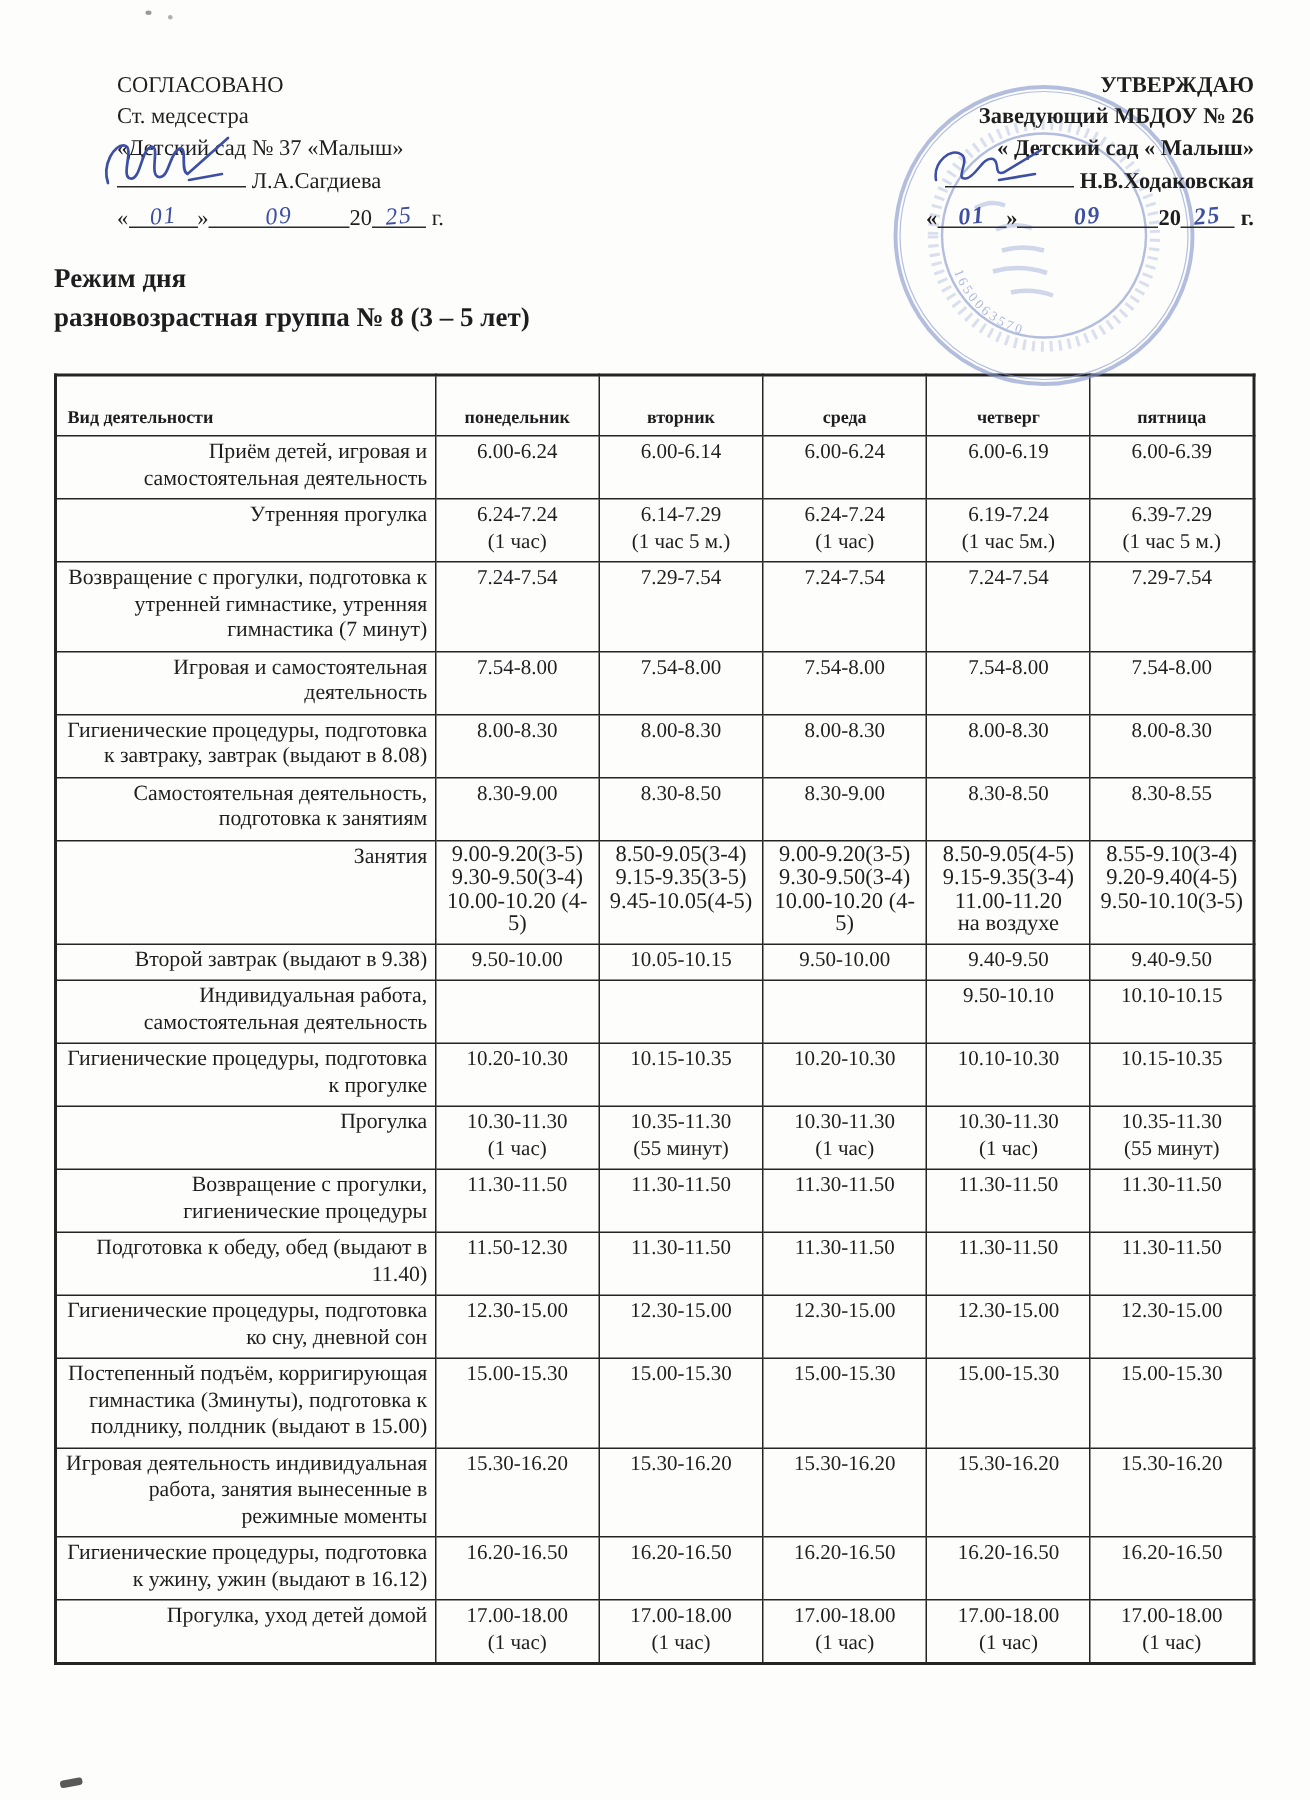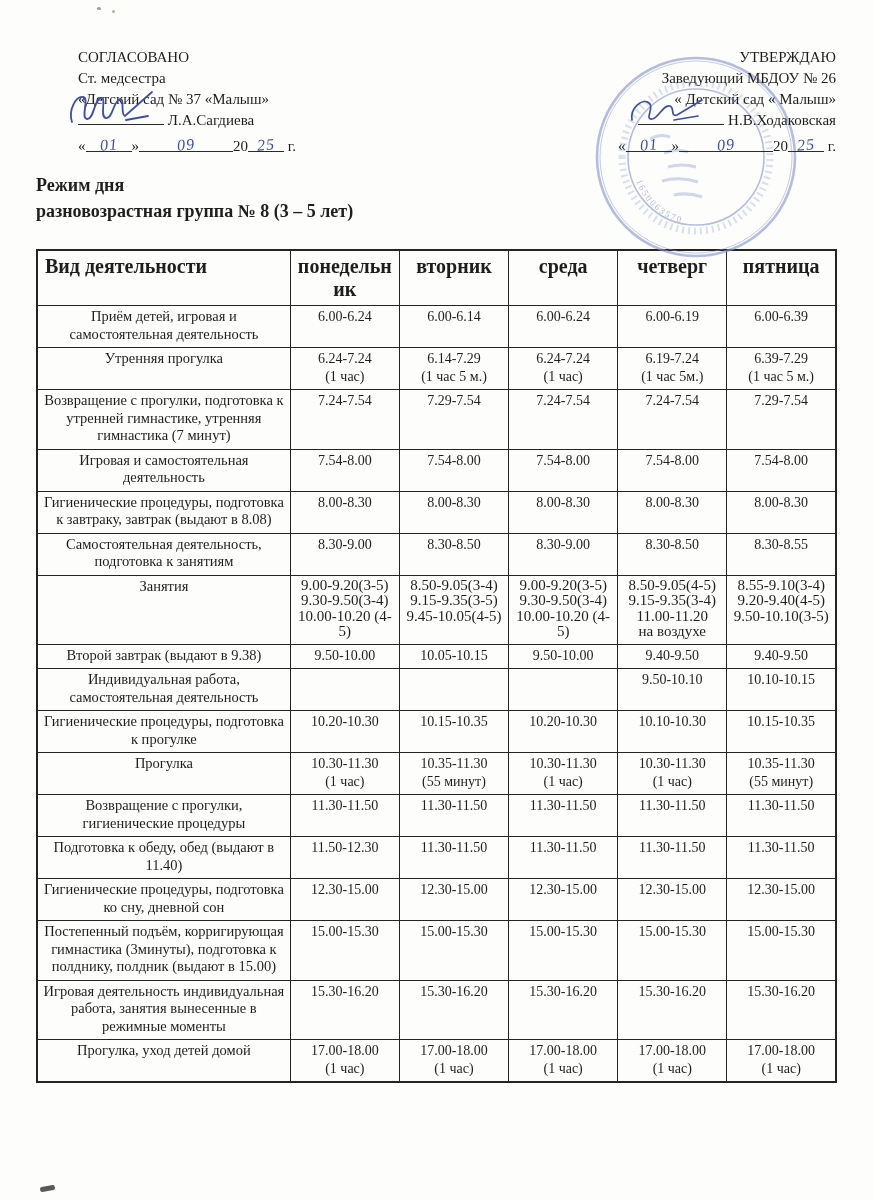--- a/index.html
+++ b/index.html
@@ -8,21 +8,21 @@
     width:873px;height:1200px;
     margin:0 auto;
     background:#fdfdfc;
     font-family:"Liberation Serif","DejaVu Serif",serif;
     color:#1e1e1e;
     overflow:hidden;
   }
   
   .approval{position:absolute;top:47px;font-size:15px;line-height:21px;white-space:nowrap;}
   .approval.left{left:78px;text-align:left;}
-  .approval.right{right:37px;text-align:right;z-index:2;}
+  .approval.right{right:37px;text-align:right;z-index:2;font-weight:bold;}
   .sig-row{position:relative;height:23px;}
   .sig-underline{
     display:inline-block;position:relative;width:86px;height:14px;
     border-bottom:1.2px solid #2a2a2a;vertical-align:baseline;
   }
   .sig-underline svg{position:absolute;left:-14px;bottom:-4px;overflow:visible;}
   .date-line{margin-top:2px;}
   .uline{display:inline-block;border-bottom:1.2px solid #2a2a2a;text-align:center;height:16px;vertical-align:baseline;}
   .uline.day{width:46px;}
   .uline.month{width:94px;}
@@ -43,23 +43,23 @@
     border:2px solid #242424;
     background:transparent;
   }
   table.schedule col.c-act{width:31.7%;}
   table.schedule col.c-day{width:13.66%;}
   table.schedule th,table.schedule td{
     border:1.5px solid #242424;
     vertical-align:top;
     padding:2px 5px 4px 5px;
   }
-  table.schedule th{font-size:20px;font-weight:bold;text-align:center;overflow-wrap:break-word;padding-top:4px;}
+  table.schedule th{font-size:12px;font-weight:bold;text-align:center;overflow-wrap:break-word;padding-top:20px;}
   table.schedule th.act-h{text-align:left;padding-left:7px;}
-  td.activity{font-size:14.5px;line-height:17.5px;text-align:center;padding-left:7px;}
+  td.activity{font-size:14.5px;line-height:17.5px;text-align:right;padding-left:7px;}
   td.time{font-size:14px;line-height:17.5px;text-align:center;}
   tr.dense td.time{font-size:15px;line-height:15.5px;}
   
   .smudge{position:absolute;left:40px;top:1186px;width:15px;height:5px;background:#3c3c3c;border-radius:2px;transform:rotate(-10deg);opacity:.85;}
   .speck1{position:absolute;left:97px;top:7px;width:4px;height:3px;background:#9a9a96;border-radius:50%;}
   .speck2{position:absolute;left:112px;top:10px;width:3px;height:3px;background:#b0b0aa;border-radius:50%;}
 </style>
 </head>
 <body>
 
@@ -437,20 +437,38 @@
             <div>15.30-16.20</div>
           </td>
           <td class="time">
             <div>15.30-16.20</div>
           </td>
           <td class="time">
             <div>15.30-16.20</div>
           </td>
         </tr>
         <tr>
+          <td class="activity">Гигиенические процедуры, подготовка к ужину, ужин (выдают в 16.12)</td>
+          <td class="time">
+            <div>16.20-16.50</div>
+          </td>
+          <td class="time">
+            <div>16.20-16.50</div>
+          </td>
+          <td class="time">
+            <div>16.20-16.50</div>
+          </td>
+          <td class="time">
+            <div>16.20-16.50</div>
+          </td>
+          <td class="time">
+            <div>16.20-16.50</div>
+          </td>
+        </tr>
+        <tr>
           <td class="activity">Прогулка, уход детей домой</td>
           <td class="time">
             <div>17.00-18.00</div>
             <div>(1 час)</div>
           </td>
           <td class="time">
             <div>17.00-18.00</div>
             <div>(1 час)</div>
           </td>
           <td class="time">

